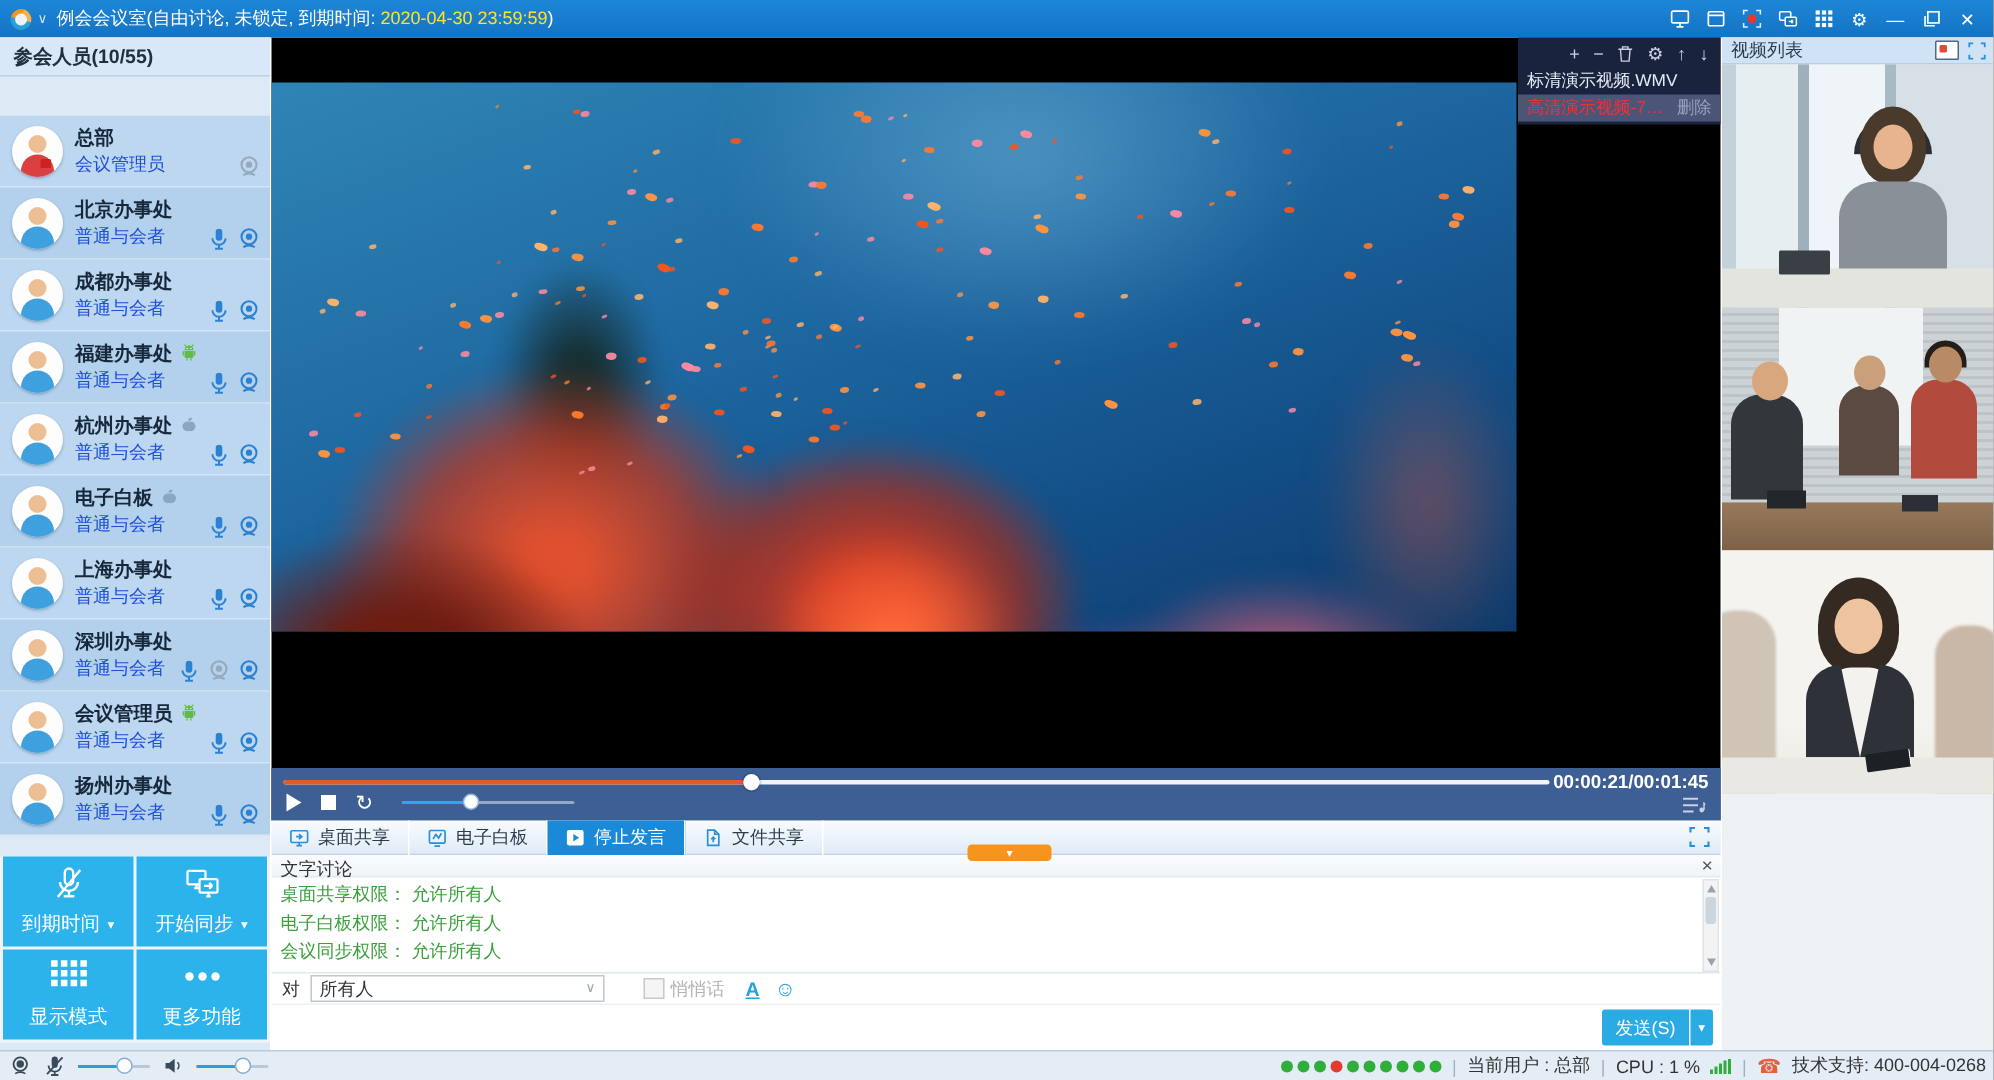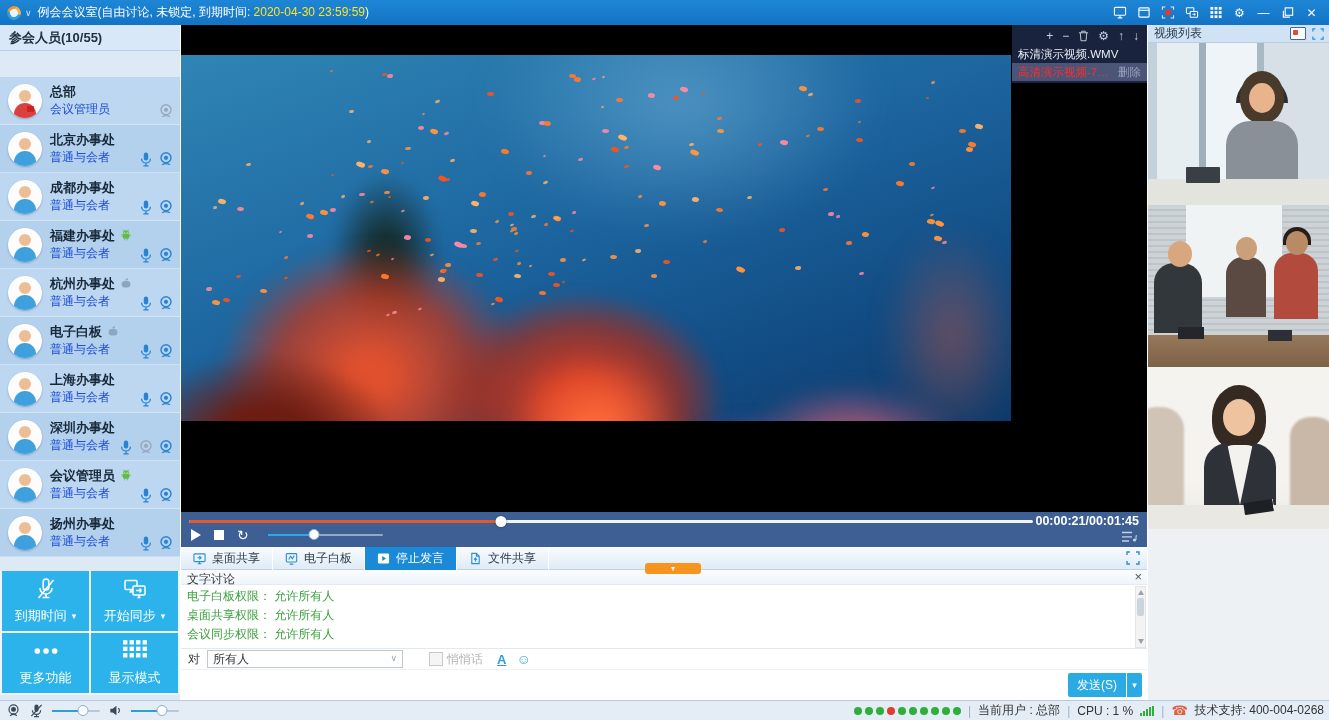--- a/index.html
+++ b/index.html
@@ -523,49 +523,49 @@
               <path d="M14.5 20.5h3M16 18v2.5M13 13.5h5.5m0 0-2-2m2 2-2 2"></path>
             </svg>
           </span>
           <span class="ablabel">
             <span>开始同步</span>
             <span class="abcaret">▾</span>
           </span>
         </div>
         <div class="actbtn">
           <span class="abicon">
-            <svg viewBox="0 0 24 10" fill="#fff">
-              <circle cx="4" cy="5" r="2.6"></circle>
-              <circle cx="12" cy="5" r="2.6"></circle>
-              <circle cx="20" cy="5" r="2.6"></circle>
-            </svg>
-          </span>
-          <span class="ablabel">
-            <span>更多功能</span>
-          </span>
-        </div>
-        <div class="actbtn">
-          <span class="abicon">
             <svg viewBox="0 0 24 22" fill="#fff">
               <rect x="1" y="1" width="4" height="4"></rect>
               <rect x="7" y="1" width="4" height="4"></rect>
               <rect x="13" y="1" width="4" height="4"></rect>
               <rect x="19" y="1" width="4" height="4"></rect>
               <rect x="1" y="7" width="4" height="4"></rect>
               <rect x="7" y="7" width="4" height="4"></rect>
               <rect x="13" y="7" width="4" height="4"></rect>
               <rect x="19" y="7" width="4" height="4"></rect>
               <rect x="1" y="13" width="4" height="4"></rect>
               <rect x="7" y="13" width="4" height="4"></rect>
               <rect x="13" y="13" width="4" height="4"></rect>
               <rect x="19" y="13" width="4" height="4"></rect>
             </svg>
           </span>
           <span class="ablabel">
             <span>显示模式</span>
+          </span>
+        </div>
+        <div class="actbtn">
+          <span class="abicon">
+            <svg viewBox="0 0 24 10" fill="#fff">
+              <circle cx="4" cy="5" r="2.6"></circle>
+              <circle cx="12" cy="5" r="2.6"></circle>
+              <circle cx="20" cy="5" r="2.6"></circle>
+            </svg>
+          </span>
+          <span class="ablabel">
+            <span>更多功能</span>
           </span>
         </div>
       </div>
   </div>
 
   <div class="main">
     <div class="player-area">
       <div class="video-frame">
 
         <span class="blob" style="left:300px;top:-80px;width:400px;height:260px;background:radial-gradient(ellipse,rgba(150,210,240,.38),transparent 70%);filter:blur(18px);"></span>
@@ -836,22 +836,22 @@
           </svg>
         </span>
     </div>
 
     <div class="chat">
       <div class="chat-header">
         <span class="chtitle">文字讨论</span>
         <span class="chat-close">×</span>
       </div>
       <div class="chatmsgs">
+          <div class="cmsg">桌面共享权限： 允许所有人</div>
           <div class="cmsg">电子白板权限： 允许所有人</div>
-          <div class="cmsg">桌面共享权限： 允许所有人</div>
           <div class="cmsg">会议同步权限： 允许所有人</div>
         </div>
       <div class="chat-scroll">
         <span class="cs-up"></span>
         <span class="cs-thumb"></span>
         <span class="cs-dn"></span>
       </div>
       <div class="chat-inputbar">
         <span class="ci-to">对</span>
         <span class="ci-select">

